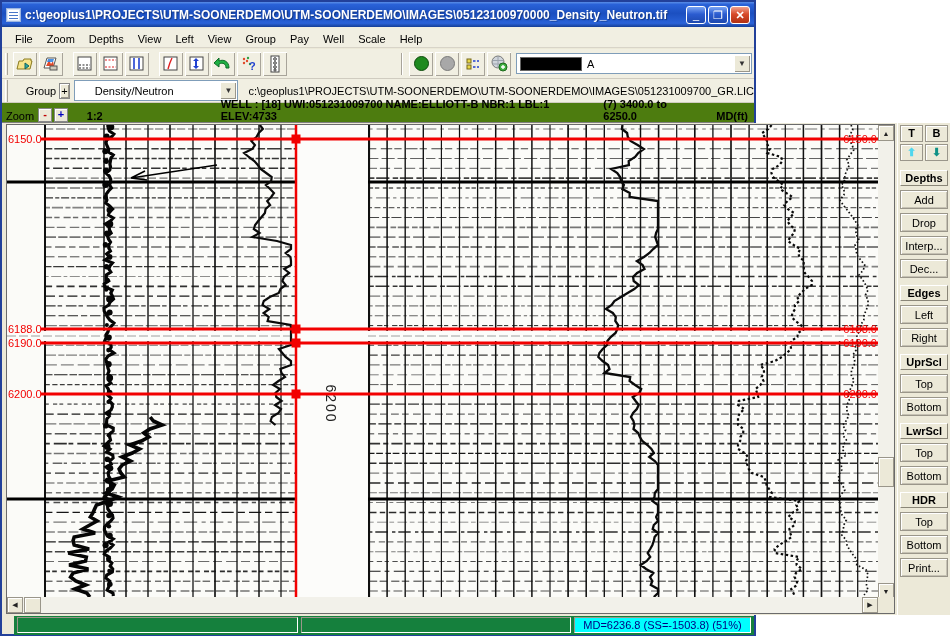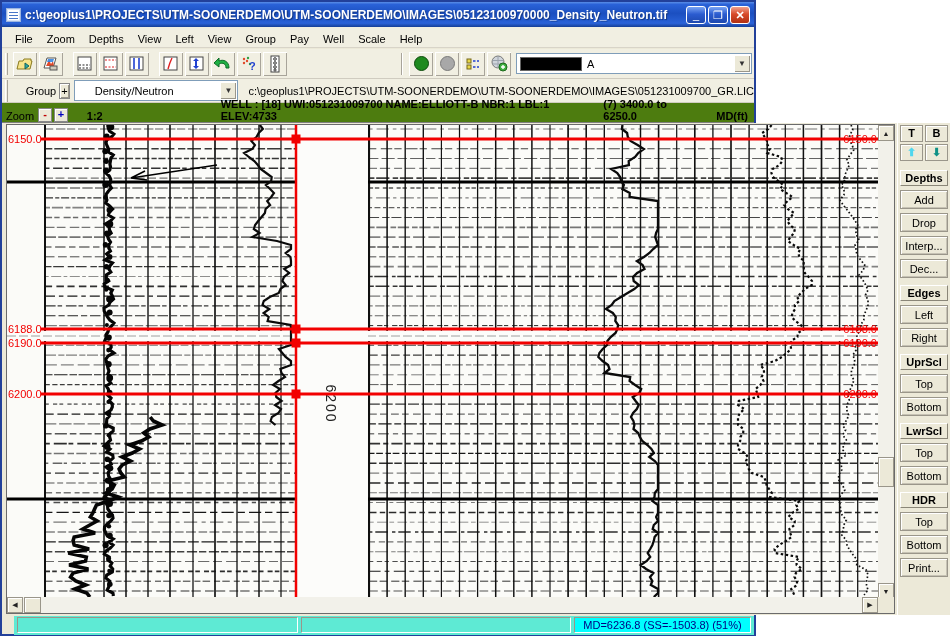--- a/index.html
+++ b/index.html
@@ -78,21 +78,21 @@
   .sp-half { flex:1; height:17px; background:#ece9d8; border:1px solid #9a968a;
     box-shadow:inset 1px 1px 0 #fff; font-size:11px; font-weight:bold; text-align:center;
     line-height:15px; }
   .sp-hdr { margin-top:7px; height:16px; font-size:11px; font-weight:bold; text-align:center;
     line-height:15px; border:1px solid; border-color:#fff #8a8678 #8a8678 #fff; background:#ece9d8; }
   .sp-btn { margin-top:4px; height:19px; width:100%; font-family:"Liberation Sans",sans-serif;
     font-size:11px; background:#ece9d8; border:1px solid #9a968a;
     box-shadow:inset 1px 1px 0 #fff, inset -1px -1px 0 #c6c2b4; }
   .arrow-up { color:#4fd6ee; } .arrow-dn { color:#0f9186; }
   
-  .statusbar { position:absolute; left:12px; top:614px; right:0; height:19px; background:#5eead4;
+  .statusbar { position:absolute; left:12px; top:614px; right:0; height:19px; background:#15803d;
     display:flex; gap:3px; padding:1px 3px; }
   .st-panel { border:1px solid; border-color:#9a968a #fff #fff #9a968a; height:16px; }
   .st-readout { display:flex; align-items:center; justify-content:center; font-size:11px;
     color:#000080; }
 </style>
 </head>
 <body>
 
 <div class="window">
 

